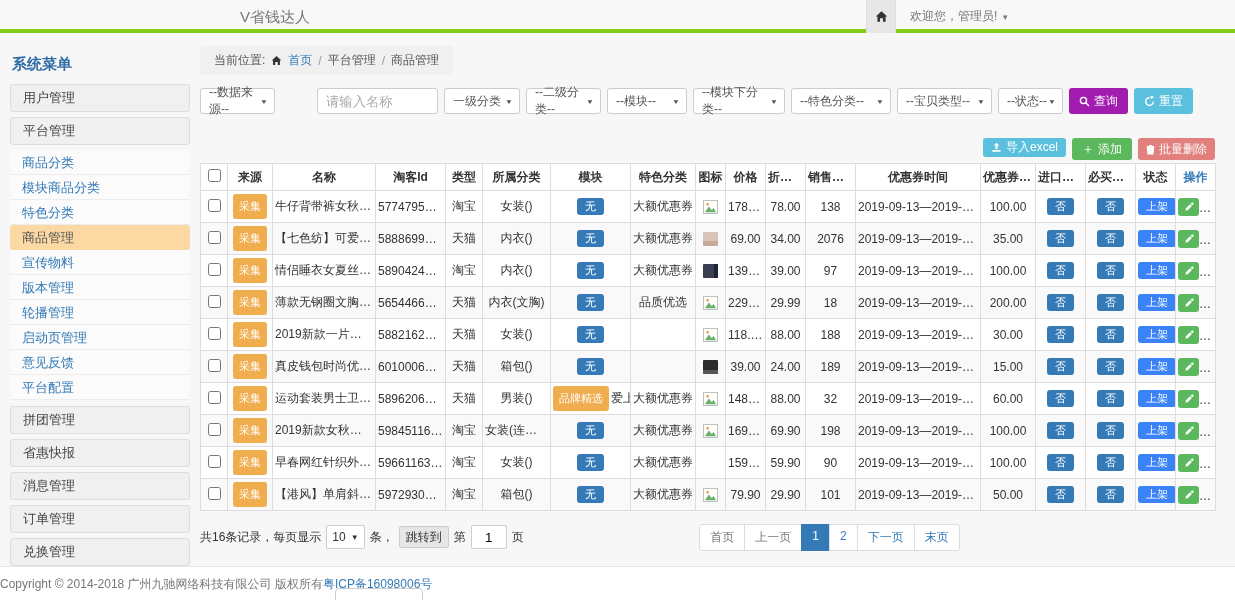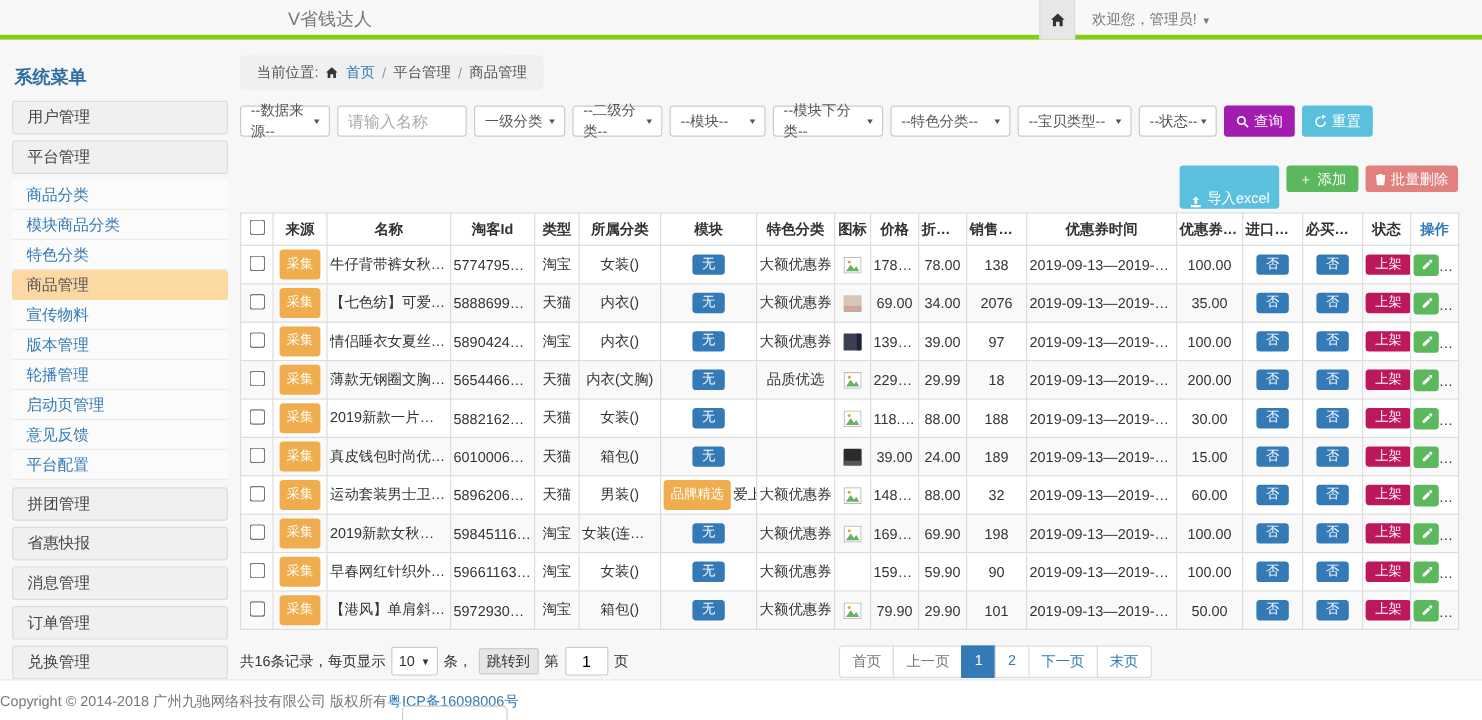--- a/index.html
+++ b/index.html
@@ -38,37 +38,37 @@
     align-items:center; justify-content:space-between; padding:0 6px 0 8px; color:#555; cursor:pointer; }
   .sel .sel-caret { font-size:8px; color:#555; transform:scaleY(.8); }
   .txt-input { height:26px; border:1px solid #ccc; border-radius:3px; padding:0 8px; color:#333; }
   .txt-input::placeholder { color:#aaa; }
   .btn { border:none; border-radius:3px; color:#fff; font-size:12px; cursor:pointer;
     display:inline-flex; align-items:center; gap:4px; font-family:inherit; }
   .btn-search { background:#a21caf; height:26px; padding:0 10px; }
   .btn-reset { background:#5bc0de; height:26px; padding:0 10px; }
   
   .toolbar { margin-top:24px; display:flex; justify-content:flex-end; gap:6px; }
-  .btn-import { background:#5bc0de; height:36px; padding:0 8px;align-items:flex-end; }
+  .btn-import { background:#5bc0de; height:19px; padding:0 8px; }
   .btn-add { background:#5cb85c; height:22px; padding:0 10px; }
   .btn-batch { background:#d9534f; opacity:.72; height:22px; padding:0 8px; }
   
   table { border-collapse:collapse; width:1015px; margin-top:3px; background:#fff; table-layout:fixed; }
   th,td { border:1px solid #ddd; text-align:center; padding:3px 2px; height:26px; overflow:hidden;
     white-space:nowrap; text-overflow:ellipsis; }
   thead th { font-weight:bold; color:#333; background:#fff; height:27px; }
   tbody tr:nth-child(even) td { background:#f9f9f9; }
   th.op-col { color:#337ab7; }
   .badge { display:inline-block; border-radius:3px; color:#fff; padding:6px 6px; font-size:11px; line-height:13px; }
   .badge-orange { background:#f0ad4e; }
   .badge-blue { background:#337ab7; padding:2px 8px; }
   .sbtn { display:inline-block; border-radius:3px; color:#fff; padding:2px 8px; font-size:11px;
     line-height:13px; cursor:pointer; border:none; font-family:inherit; }
   .sbtn-blue { background:#337ab7; }
-  .sbtn-green { background:#be185d; }
+  .sbtn-green { background:#3b82f6; }
   .ibtn { display:inline-flex; align-items:center; justify-content:center; width:21px; height:18px;
     border-radius:3px; border:none; cursor:pointer; }
   .ibtn-green { background:#5cb85c; }
   .ibtn-red { background:#d9534f; }
   .module-cell { display:inline-flex; align-items:center; gap:2px; }
   .thumb { display:inline-block; width:15px; height:14px; vertical-align:middle; border-radius:1px; }
   
   .page-row { display:flex; align-items:center; margin-top:12px; position:relative; height:28px; }
   .summary { display:flex; align-items:center; gap:5px; color:#333; }
   .mini-sel { height:24px; border:1px solid #ccc; border-radius:2px; background:#fff; display:inline-flex;
@@ -149,21 +149,21 @@
       <span>平台管理</span>
       <span class="sep">/</span>
       <span>商品管理</span>
     </div>
 
     <div class="filter-row" id="filter-row">
         <div class="sel" style="width: 75px;">
           <span>--数据来源--</span>
           <span class="sel-caret">▼</span>
         </div>
-        <input class="txt-input" placeholder="请输入名称" style="width: 108px;">
+        <input class="txt-input" placeholder="请输入名称" style="width: 121px; margin-left: 36px;">
         <div class="sel" style="width: 76px;">
           <span>一级分类</span>
           <span class="sel-caret">▼</span>
         </div>
         <div class="sel" style="width: 75px;">
           <span>--二级分类--</span>
           <span class="sel-caret">▼</span>
         </div>
         <div class="sel" style="width: 80px;">
           <span>--模块--</span>

